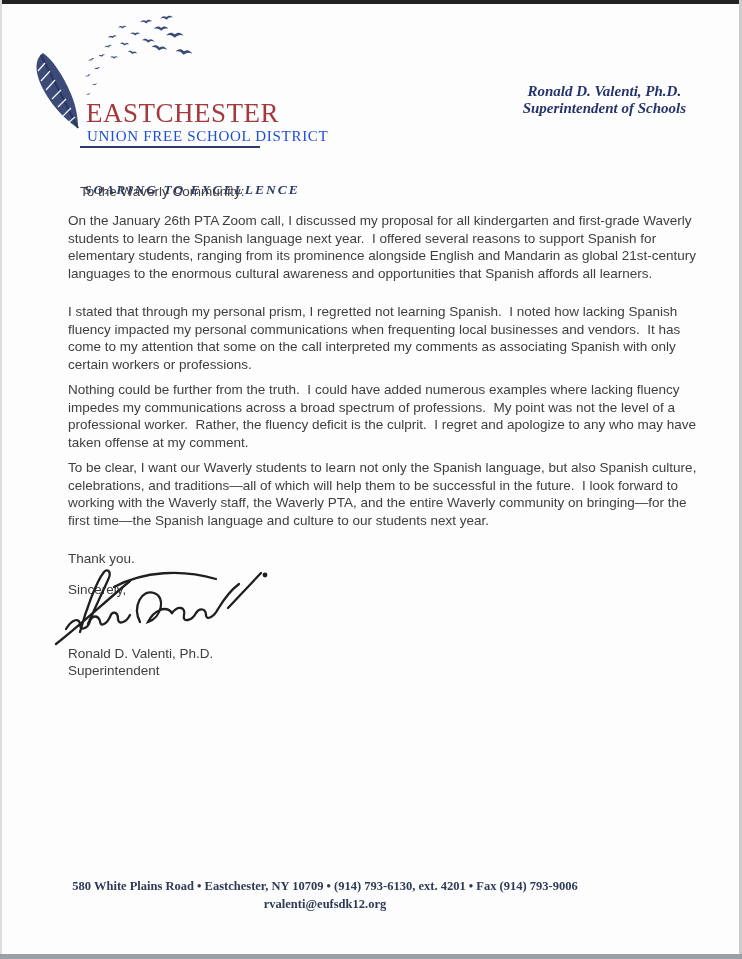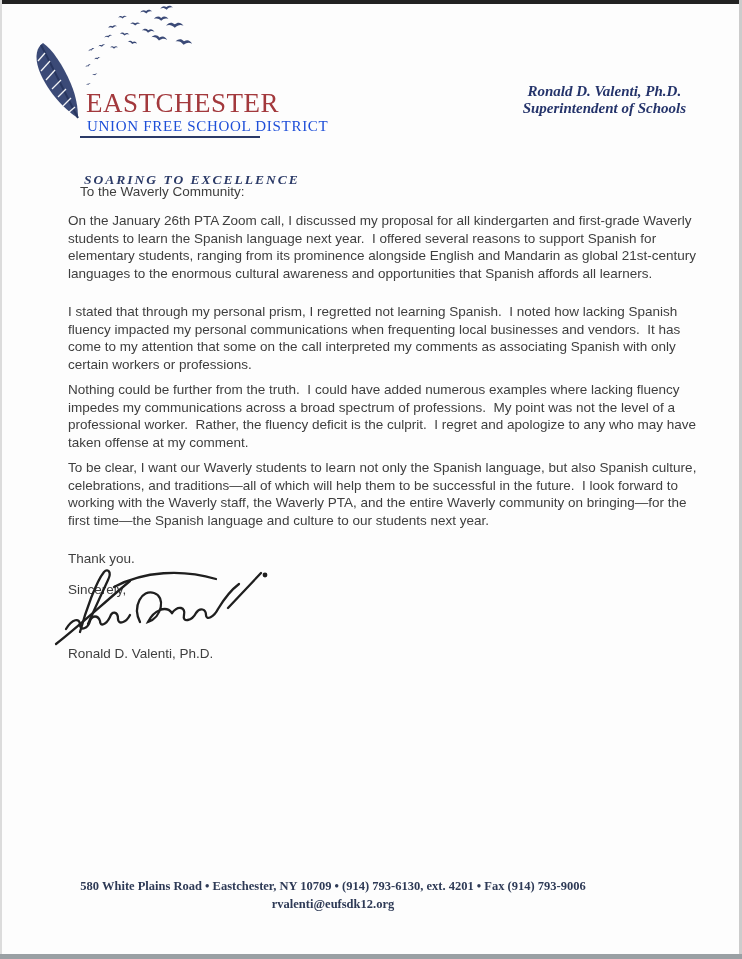--- a/index.html
+++ b/index.html
@@ -8,21 +8,21 @@
     font-family:"Liberation Sans", sans-serif; overflow:hidden;
     box-sizing:border-box;
   }
   
   .edge-top    { position:absolute; top:0; left:0; right:0; height:4px; background:#232323; }
   .edge-bottom { position:absolute; bottom:0; left:0; right:0; height:5px; background:#9aa0a4; }
   .edge-left   { position:absolute; top:0; bottom:0; left:0; width:2px; background:#dcdcdc; }
   .edge-right  { position:absolute; top:0; bottom:0; right:0; width:3px; background:#cccccc; }
 
   
-  .logo { position:absolute; left:30px; top:0; width:250px; height:165px; }
+  .logo { position:absolute; left:30px; top:10px; width:250px; height:165px; }
   .logo svg.emblem { position:absolute; left:0; top:0; }
   .logo .org-name {
     position:absolute; left:56px; top:88px;
     font-family:"Liberation Serif", serif; font-size:27px; color:#a3393d;
     letter-spacing:0.5px; white-space:nowrap;
   }
   .logo .org-subtitle {
     position:absolute; left:57px; top:118px;
     font-family:"Liberation Serif", serif; font-size:15px; color:#1d4ed8;
     letter-spacing:0.7px; white-space:nowrap;
@@ -44,21 +44,21 @@
   
   .bodytext {
     position:absolute; left:68px; width:630px;
     font-size:13.5px; color:#3e3e3e; line-height:17.6px;
     white-space:pre-wrap; margin:0;
   }
   .sig-svg { position:absolute; left:52px; top:565px; }
 
   
   .footer-line {
-    position:absolute; left:8px; width:650px; text-align:center;
+    position:absolute; left:0; width:650px; text-align:center;
     font-family:"Liberation Serif", serif; font-weight:bold;
     font-size:12.5px; color:#2e3a56; white-space:nowrap;
   }
 </style>
 </head>
 <body>
 
 <div class="page">
 
   <div class="edge-top"></div>
@@ -137,17 +137,18 @@
       <path d="M14,64 C20,54 28,52 28,60 C28,66 36,64 38,56 C40,50 46,50 48,56 C48,62 54,60 58,52 C60,46 66,46 66,54 C66,60 74,58 78,50"></path>
       <path d="M88,57 C80,41 90,24 102,28 C114,32 110,52 96,57 C102,45 114,40 120,48"></path>
       <path d="M120,48 C126,40 134,42 132,50 C130,58 140,56 144,48 C148,42 154,44 154,50 C154,56 162,52 166,44 C172,34 179,25 187,19"></path>
       <path d="M62,22 C92,6 130,4 164,14"></path>
       <path d="M176,43 L209,8"></path>
     </g>
     <circle cx="213" cy="10" r="2.4" fill="#1f1f1f"></circle>
   </svg>
 
   <div class="bodytext" style="top:645px;">Ronald D. Valenti, Ph.D.</div>
+  <div class="bodytext" style="top:662px;">Superintendent</div>
 
   <div class="footer-line" style="top:879px;">580 White Plains Road • Eastchester, NY 10709 • (914) 793-6130, ext. 4201 • Fax (914) 793-9006</div>
   <div class="footer-line" style="top:897px;">rvalenti@eufsdk12.org</div>
 
 </div>
 
 </body></html>

